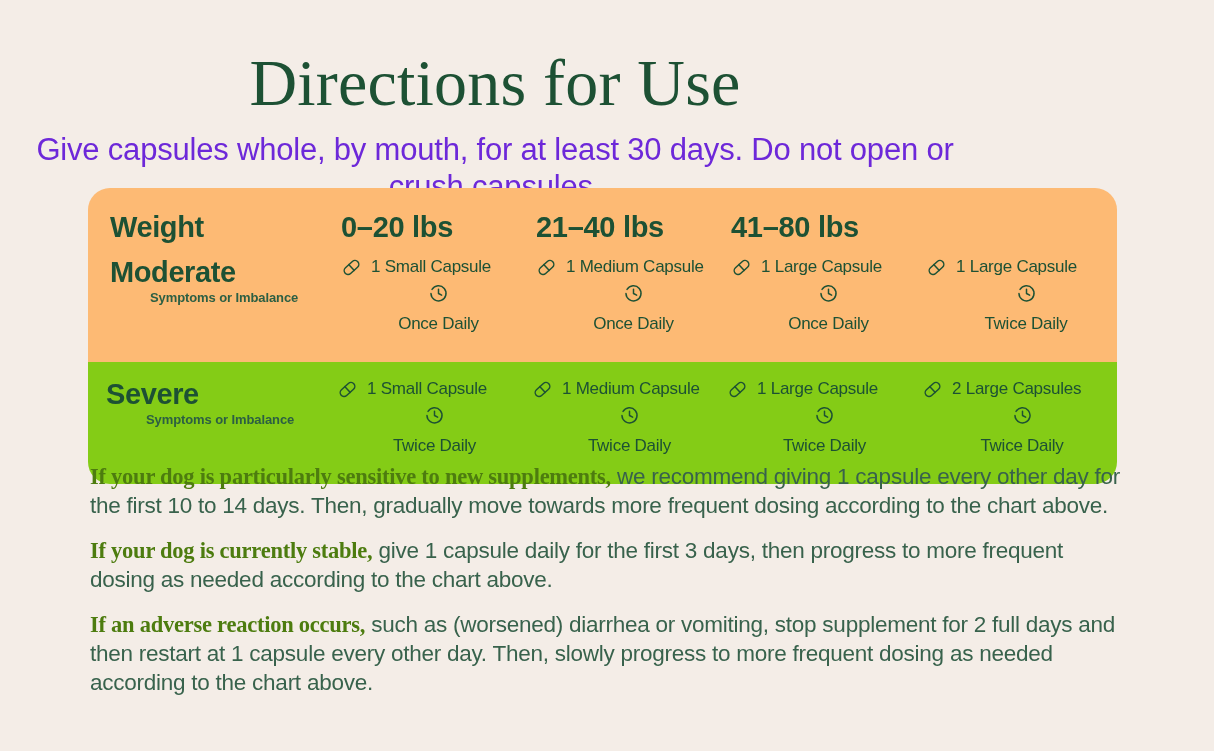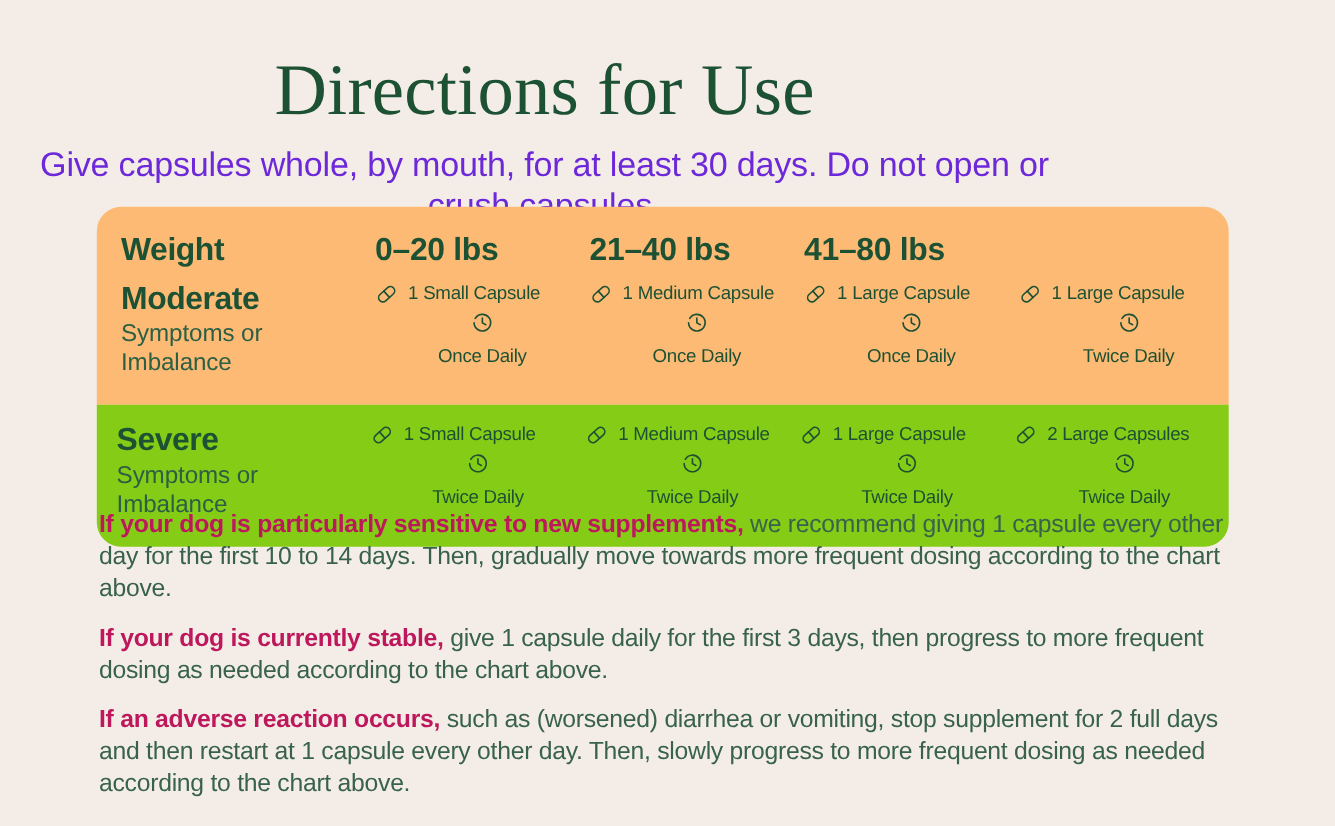--- a/index.html
+++ b/index.html
@@ -106,26 +106,27 @@
 
   .sev-title {
     font-size: 29px;
     font-weight: 700;
     color: #1d5134;
     letter-spacing: -0.4px;
     line-height: 1.12;
   }
 
   .sev-sub {
-    font-size: 22px;
-    font-weight: 400;
+    font-size: 13px;
+    font-weight: 700;
     color: #2c5f43;
     line-height: 1.18;
     margin-top: 2px;
     letter-spacing: -0.1px;
+    margin-left: 40px;
   }
 
   .dose-line {
     display: flex;
     align-items: center;
     gap: 9px;
     font-size: 17px;
     font-weight: 400;
     color: #1d5134;
     line-height: 1.35;
@@ -155,21 +156,22 @@
   .note {
     font-size: 22.5px;
     line-height: 1.29;
     color: #38624c;
     letter-spacing: -0.25px;
   }
   .note + .note { margin-top: 16px; }
 
   .note b {
     font-weight: 700;
-    color: #be185d;
+    color: #4d7c0f;
+    font-family: Liberation Serif, serif;
   }
 </style>
 </head>
 <body>
 
 <div class="page">
 
   <h1 class="title">Directions for Use</h1>
   <p class="subtitle">Give capsules whole, by mouth, for at least 30 days. Do not open or crush capsules.</p>
 

